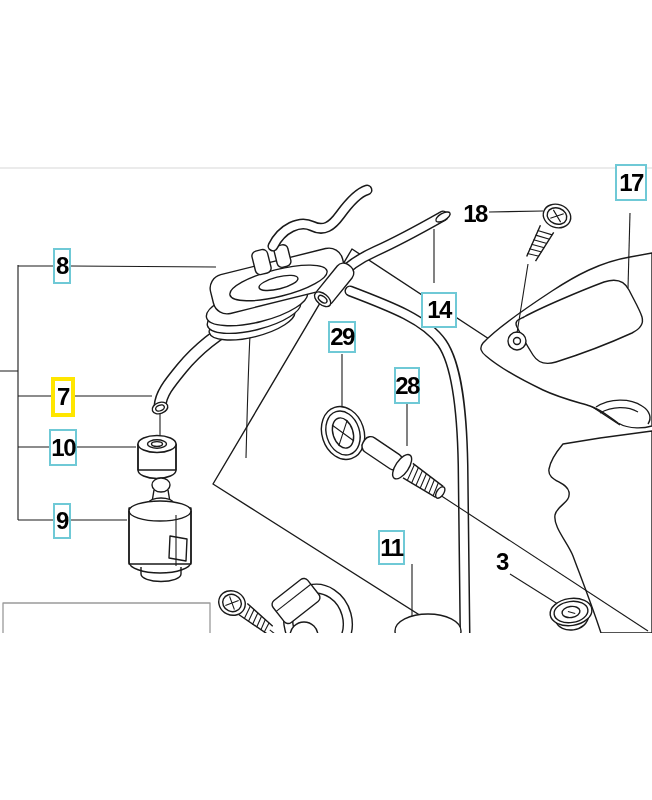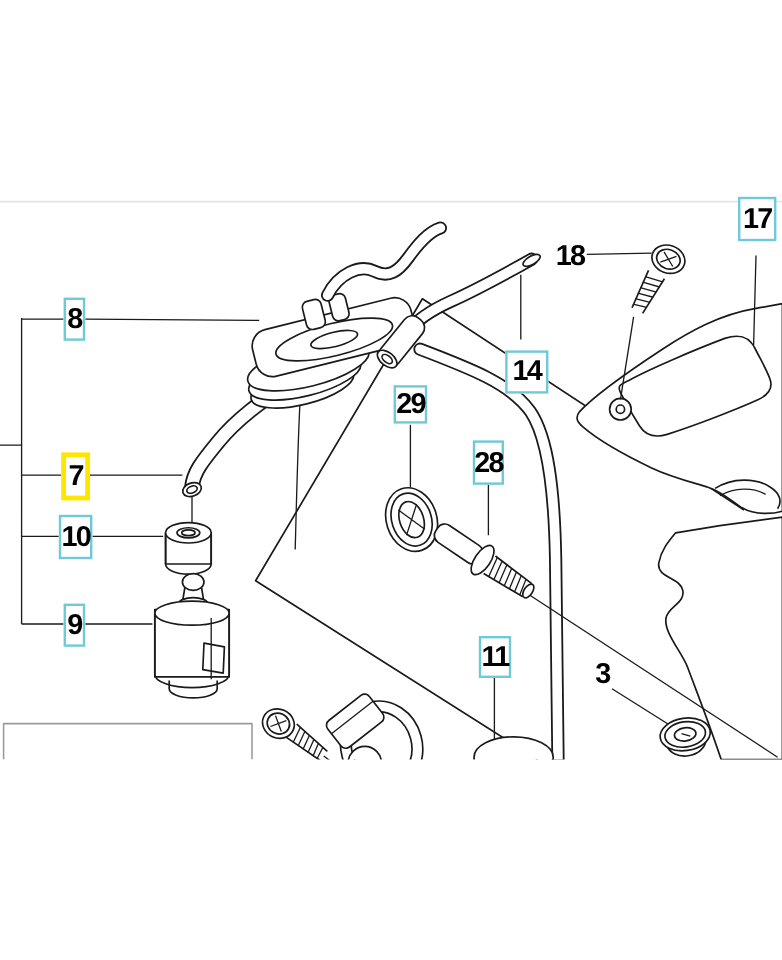--- a/index.html
+++ b/index.html
@@ -245,21 +245,21 @@
     </div>
   <div class="callout" style="left:421px;top:292px;width:36px;height:36px;">
       <span>14</span>
     </div>
   <div class="callout" style="left:328px;top:321px;width:28px;height:32px;">
       <span>29</span>
     </div>
   <div class="callout" style="left:394px;top:367px;width:26px;height:37px;">
       <span>28</span>
     </div>
-  <div class="callout" style="left:399px;top:530px;width:27px;height:35px;">
+  <div class="callout" style="left:378px;top:530px;width:27px;height:35px;">
       <span>11</span>
     </div>
   <div class="callout" style="left:615px;top:164px;width:32px;height:37px;">
       <span>17</span>
     </div>
   <div class="callout callout--plain" style="left:461px;top:202px;width:28px;height:24px;">
       <span>18</span>
     </div>
   <div class="callout callout--plain" style="left:492px;top:550px;width:20px;height:24px;">
       <span>3</span>

